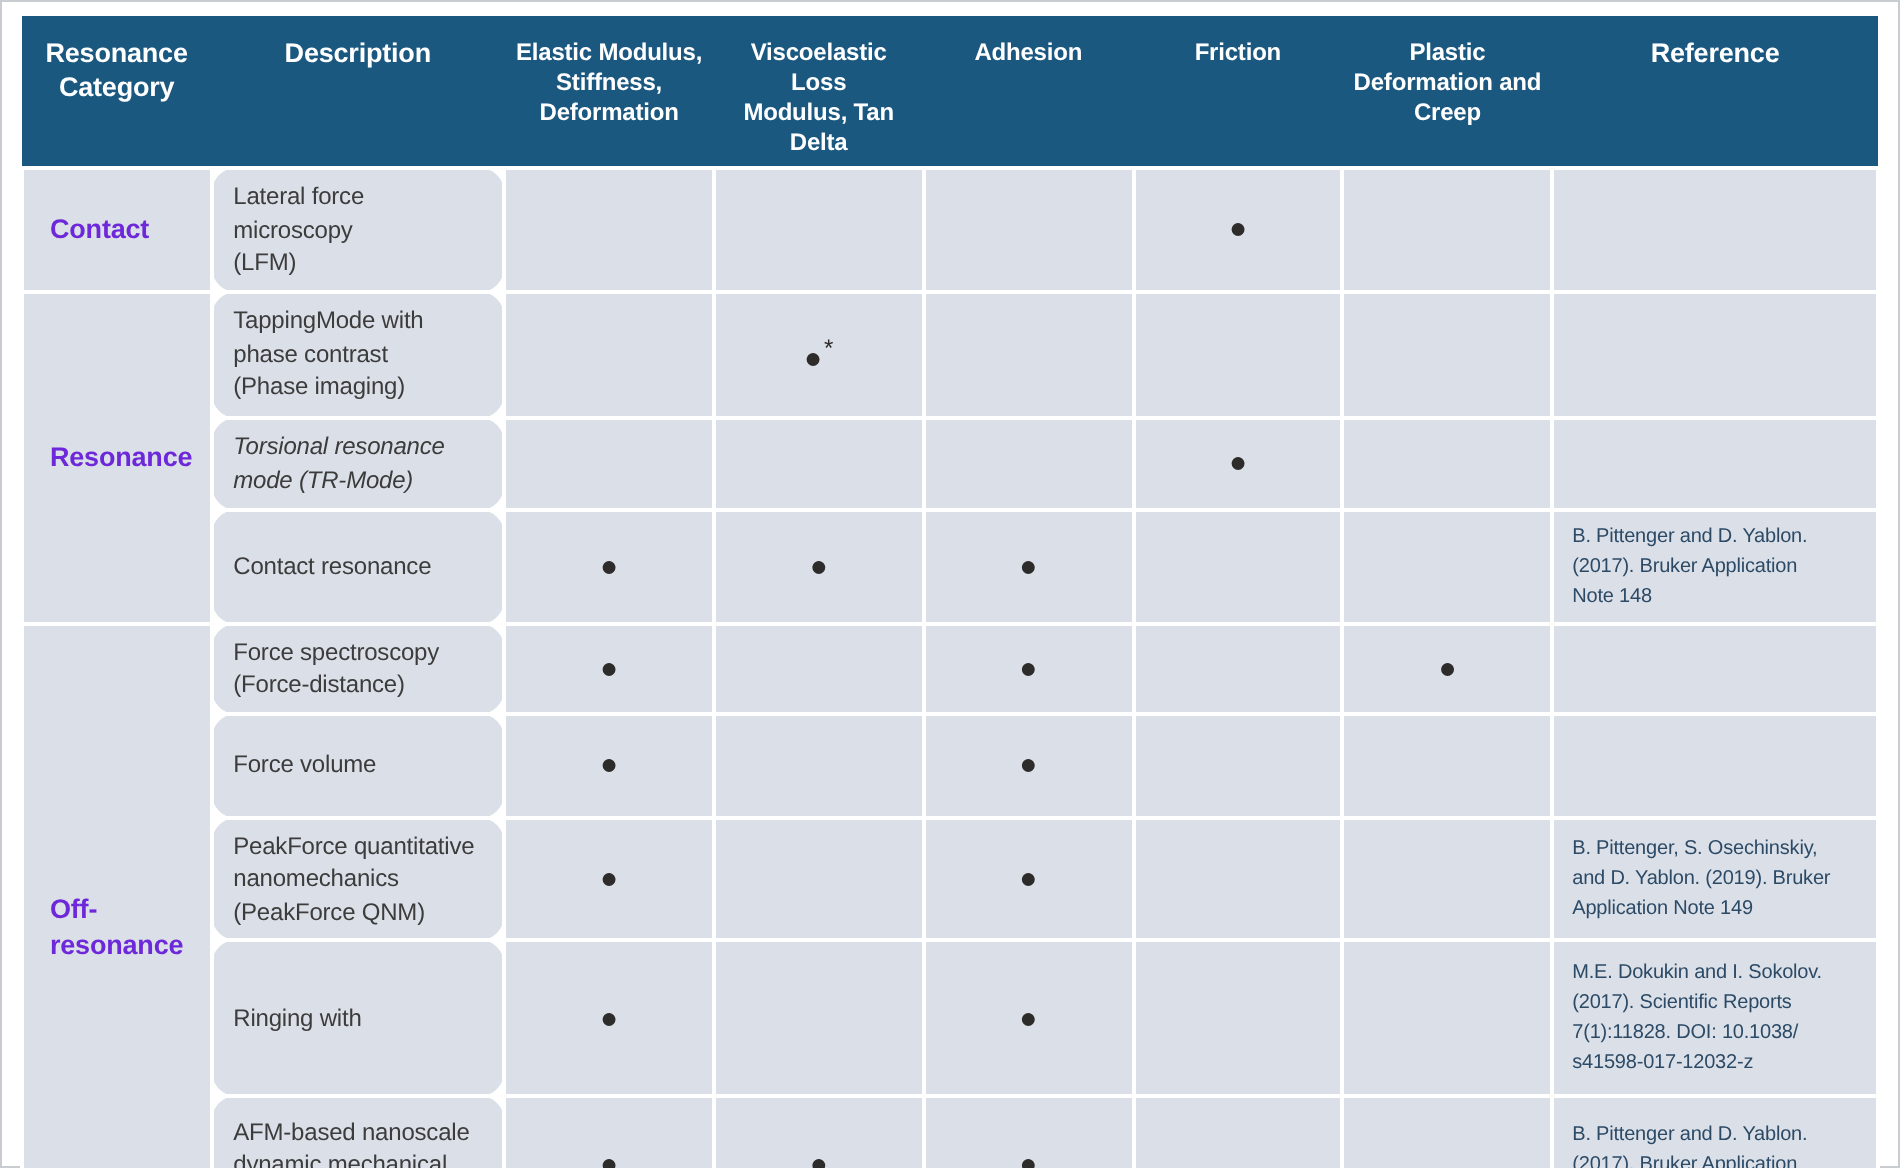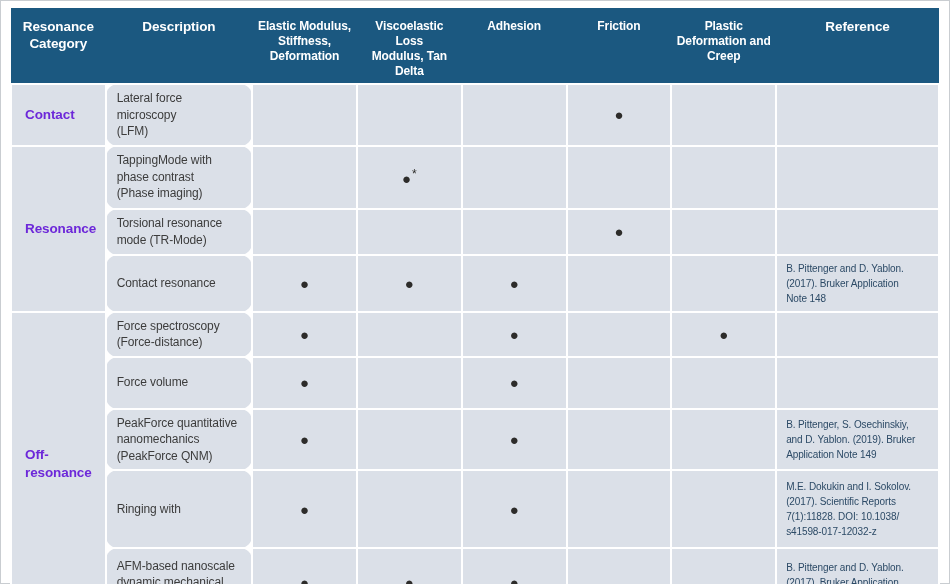--- a/index.html
+++ b/index.html
@@ -74,21 +74,21 @@
   td.ref {
     font-size: 10px;
     color: #2c4a66;
     padding: 5px 6px 5px 9px;
     line-height: 1.5;
   }
   td.ref .ital { }
   
   tr.r0 { height: 42px; }
   tr.r1 { height: 63px; }
-  tr.r2 { height: 46px; }
+  tr.r2 { height: 46px; font-style: italic; }
   tr.r3 { height: 55px; }
   tr.r4 { height: 41px; }
   tr.r5 { height: 52px; }
   tr.r6 { height: 58px; }
   tr.r7 { height: 78px; }
   tr.r8 { height: 68px; }
 </style>
 </head>
 <body>
 

